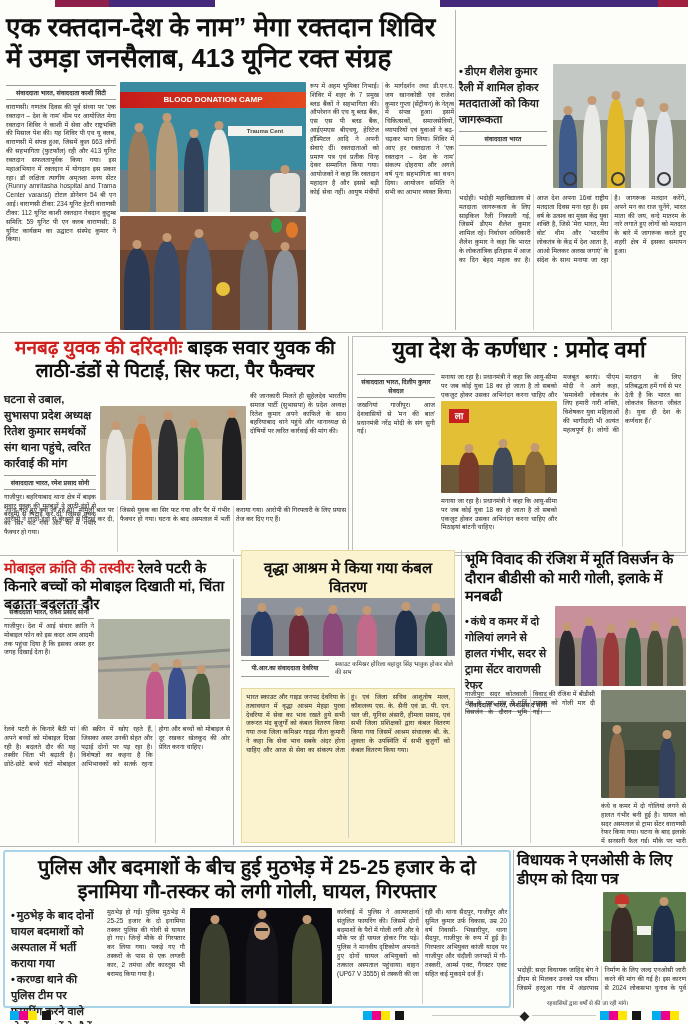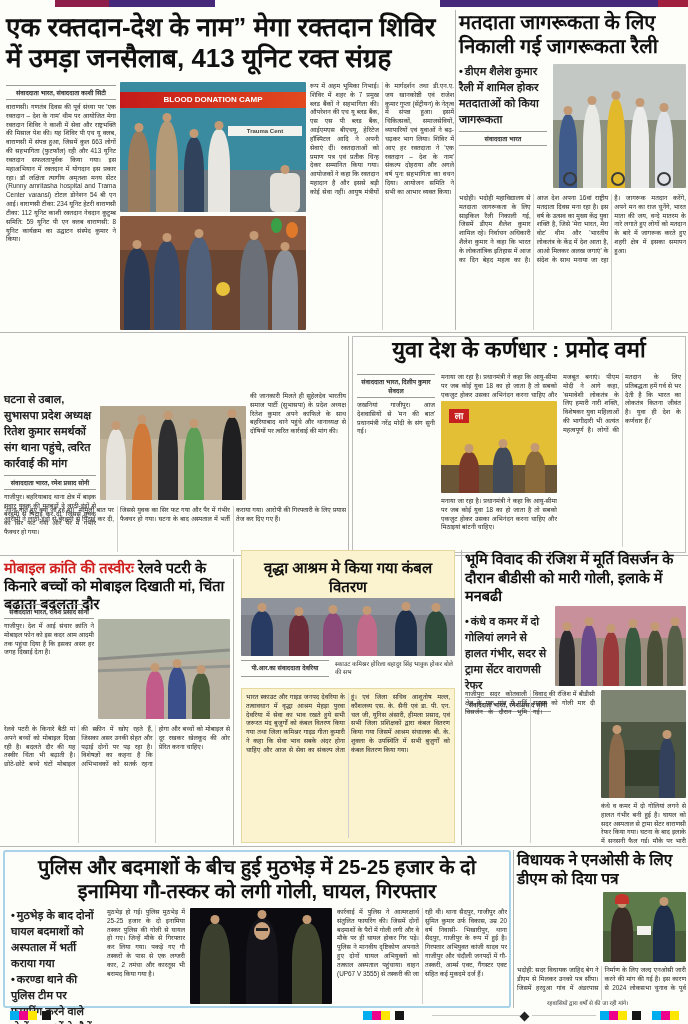--- a/index.html
+++ b/index.html
@@ -69,41 +69,43 @@
       <span style="position:absolute;right:24px;top:2px;width:11px;height:15px;border-radius:50%;background:#3aa048;"></span>
     </div>
     <div class="body-txt cols2" style="position:absolute;left:304px;top:70px;width:144px;height:248px;">
       <span>रूप में अहम भूमिका निभाई। शिविर में शहर के 7 प्रमुख ब्लड बैंकों ने सहभागिता की। ऑपरेशन की एच यू ब्लड बैंक, एस एस पी ब्लड बैंक, आईएमएस बीएचयू, हेरिटेज हॉस्पिटल आदि ने अपनी सेवाएं दीं। रक्तदाताओं को प्रमाण पत्र एवं प्रतीक चिन्ह देकर सम्मानित किया गया। आयोजकों ने कहा कि रक्तदान महादान है और इससे बड़ी कोई सेवा नहीं।</span> <span>आयुष मंत्रीयों के मार्गदर्शन तथा डी.एन.ए. जय खानकोष्ठी एवं राजेश कुमार गुप्ता (सेंट्रीयन) के नेतृत्व में संपन्न हुआ। इसमें चिकित्सकों, समाजसेवियों, व्यापारियों एवं युवाओं ने बढ़-चढ़कर भाग लिया। शिविर में आए हर रक्तदाता ने 'एक रक्तदान – देश के नाम' संकल्प दोहराया और अगले वर्ष पुनः सहभागिता का वचन दिया। आयोजन समिति ने सभी का आभार व्यक्त किया।</span>
     </div>
   </div>
 
   <div class="rule-v" style="left:455px;top:10px;height:320px;"></div>
 
   <div class="abs" style="left:459px;top:10px;width:227px;height:320px;">
-    <h2 style="font-size:20px;line-height:1.2;">मतदाता जागरूकता के लिए निकाली गई जागरूकता रैली</h2>
     <div class="abs" style="left:0;top:54px;width:88px;">
       <div class="kicker"><span class="dot">•</span><span>डीएम शैलेश कुमार रैली में शामिल होकर मतदाताओं को किया जागरूकता</span></div>
       <div class="byline">संवाददाता भारत</div>
     </div>
     <div class="photo" style="left:94px;top:54px;width:133px;height:124px;background:linear-gradient(180deg,#c3c8c4 0 45%,#8d9180 45%);">
       <span class="p" style="left:6px;width:18px;height:60%;background:#3f5b8c;"></span>
       <span class="p" style="left:30px;width:18px;height:68%;background:#e9e9e6;"></span>
       <span class="p" style="left:54px;width:18px;height:72%;background:#e3b92c;"></span>
       <span class="p" style="left:78px;width:18px;height:66%;background:#ececea;"></span>
       <span class="p" style="left:102px;width:18px;height:62%;background:#dfe2e6;"></span>
       <span style="position:absolute;left:10px;bottom:2px;width:14px;height:14px;border:2px solid #3a3a3a;border-radius:50%;"></span>
       <span style="position:absolute;left:58px;bottom:2px;width:14px;height:14px;border:2px solid #3a3a3a;border-radius:50%;"></span>
       <span style="position:absolute;left:104px;bottom:2px;width:14px;height:14px;border:2px solid #3a3a3a;border-radius:50%;"></span>
     </div>
     <div class="body-txt cols3" style="position:absolute;left:0;top:184px;width:227px;height:136px;">भदोही। भदोही महाविद्यालय से मतदाता जागरूकता के लिए साइकिल रैली निकाली गई, जिसमें डीएम शैलेश कुमार शामिल रहे। निर्वाचन अधिकारी शैलेश कुमार ने कहा कि भारत के लोकतांत्रिक इतिहास में आज का दिन बेहद महत्व का है। आज देश अपना 16वां राष्ट्रीय मतदाता दिवस मना रहा है। इस वर्ष के उत्सव का मुख्य केंद्र युवा शक्ति है, जिसे 'मेरा भारत, मेरा वोट' थीम और 'भारतीय लोकतंत्र के केंद्र में देश आता है, आओ मिलकर अलख जगाएं' के संदेश के साथ मनाया जा रहा है। जागरूक मतदान करेंगे, अपने मन का राज चुनेंगे, भारत माता की जय, वन्दे मातरम के नारे लगाते हुए लोगों को मतदान के बारे में जागरूक करते हुए शहरी क्षेत्र में इसका समापन हुआ।</div>
   </div>
 
   <div class="rule-h" style="left:0;top:332px;width:688px;"></div>
 
   <div class="abs" style="left:4px;top:336px;width:342px;height:217px;">
+    <h2 style="font-size:19px;line-height:1.22;text-align:center;">
+      <span class="hl-red">मनबढ़ युवक की दरिंदगीः</span><span> बाइक सवार युवक की लाठी-डंडों से पिटाई, सिर फटा, पैर फैक्चर</span>
+    </h2>
     <div class="abs" style="left:0;top:56px;width:92px;">
       <div class="kicker">घटना से उबाल, सुभासपा प्रदेश अध्यक्ष रितेश कुमार समर्थकों संग थाना पहुंचे, त्वरित कार्रवाई की मांग</div>
       <div class="byline">संवाददाता भारत, रमेश प्रसाद सोनी</div>
       <div class="body-txt" style="height:52px;">गाजीपुर। बहरियाबाद थाना क्षेत्र में बाइक सवार युवक की मनबढ़ों ने लाठी-डंडों से बेरहमी से पिटाई कर दी, जिससे युवक का सिर फट गया और पैर में गंभीर फैक्चर हो गया।</div>
     </div>
     <div class="photo" style="left:96px;top:70px;width:146px;height:94px;background:linear-gradient(180deg,#b4a68c 0 35%,#c2b49a 35%);">
       <span class="p" style="left:6px;width:20px;height:76%;background:#e6e3dc;"></span>
       <span class="p" style="left:32px;width:20px;height:82%;background:#cf7a3a;"></span>
       <span class="p" style="left:58px;width:20px;height:86%;background:#2e2e30;"></span>
       <span class="p" style="left:84px;width:20px;height:78%;background:#5f9e57;"></span>

